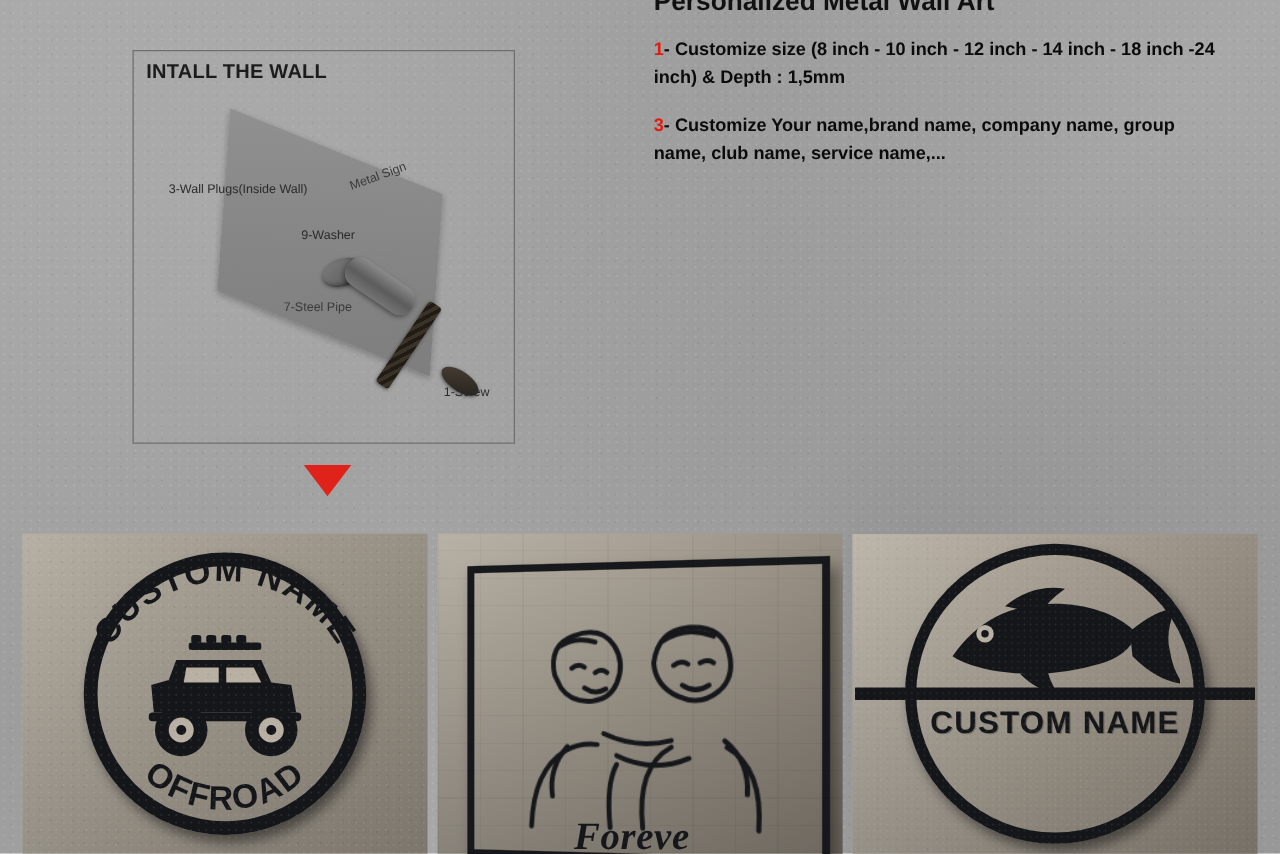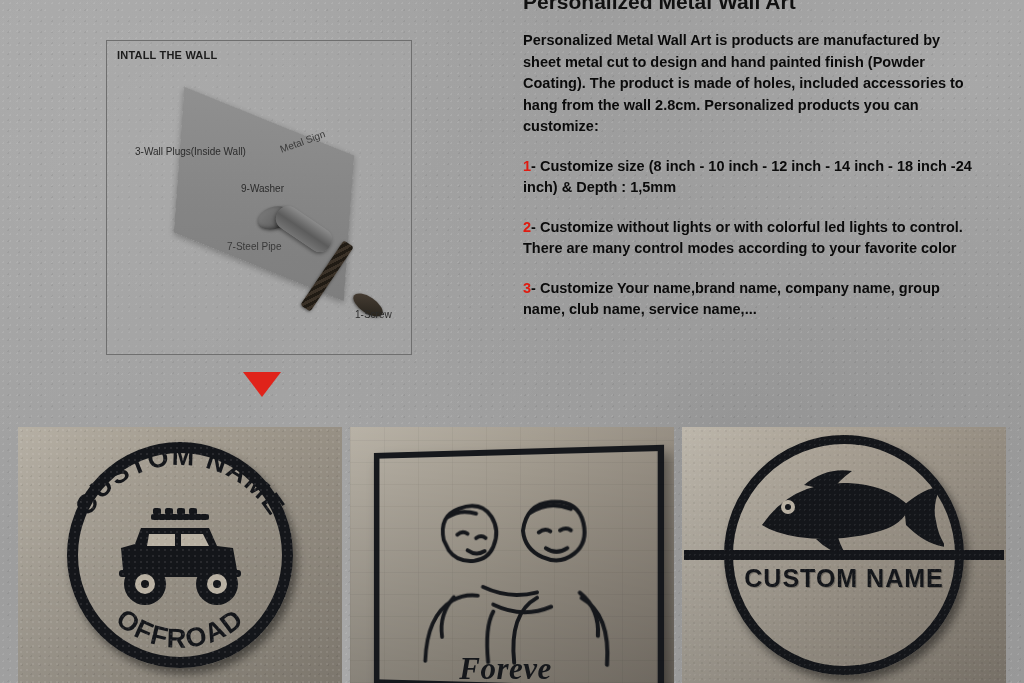--- a/index.html
+++ b/index.html
@@ -44,21 +44,21 @@
     width: 306px;
     height: 315px;
     border: 1px solid #6f6f6f;
     background: rgba(168,168,168,0.25);
     box-sizing: border-box;
   }
   .diagram-title {
     position: absolute;
     left: 10px;
     top: 8px;
-    font-size: 11px;
+    font-size: 16px;
     font-weight: bold;
     color: #1c1c1c;
     letter-spacing: 0.2px;
   }
   .wall-plane {
     position: absolute;
     left: 72px;
     top: 78px;
     width: 170px;
     height: 150px;
@@ -361,27 +361,23 @@
     <div class="lbl lbl-sign">Metal Sign</div>
     <div class="lbl lbl-washer">9-Washer</div>
     <div class="lbl lbl-pipe">7-Steel Pipe</div>
     <div class="lbl lbl-screw">1-Screw</div>
   </div>
 
   <div class="red-arrow"></div>
 
   <div class="text-col">
     <h1 class="headline">Personalized Metal Wall Art</h1>
-    <p class="para">Personalized Metal Wall Art is products are manufactured by sheet metal cut to design and hand painted finish (Powder Coating). The product is made of holes, included accessories to hang from the wall 2.8cm. Personalized products you can customize:</p>
 
     <p class="para">
       <span class="num">1</span><span>- Customize size (8 inch - 10 inch - 12 inch - 14 inch - 18 inch -24 inch) &amp; Depth : 1,5mm</span>
-    </p>
-    <p class="para">
-      <span class="num">2</span><span>- Customize without lights or with colorful led lights to control. There are many control modes according to your favorite color</span>
     </p>
     <p class="para">
       <span class="num">3</span><span>- Customize Your name,brand name, company name, group name, club name, service name,...</span>
     </p>
   </div>
 
   <div class="gallery">
 
     <div class="photo photo-1">
       <div class="ring"></div>

